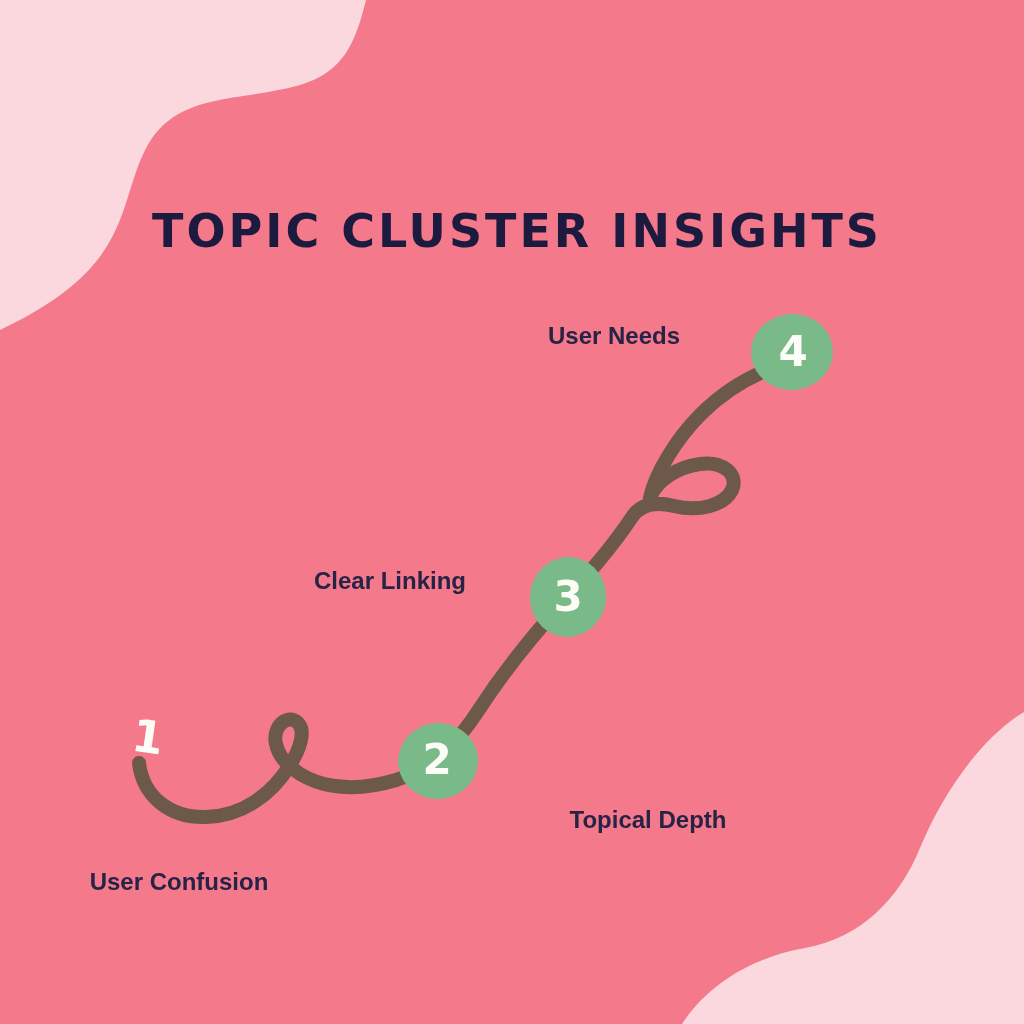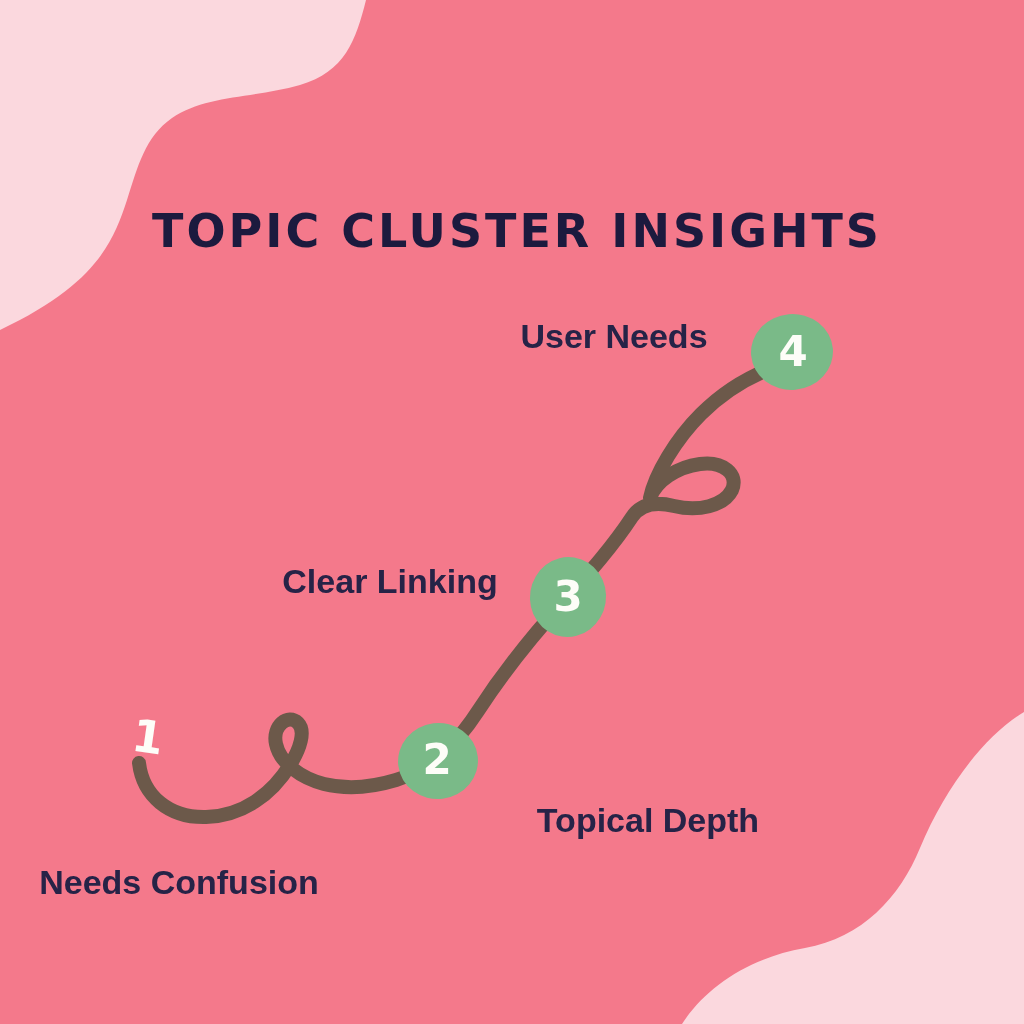--- a/index.html
+++ b/index.html
@@ -33,21 +33,21 @@
     font-family: "DejaVu Sans", "Liberation Sans", sans-serif;
     font-size: 46px;
     font-weight: bold;
     letter-spacing: 3px;
     white-space: nowrap;
   }
   .step-label {
     position: absolute;
     transform: translate(-50%, -50%);
     color: #262347;
-    font-size: 34px;
+    font-size: 24px;
     font-weight: bold;
     white-space: nowrap;
   }
   .step-label.l1 { left: 179px; top: 882px; }
   .step-label.l2 { left: 648px; top: 820px; }
   .step-label.l3 { left: 390px; top: 581px; }
   .step-label.l4 { left: 614px; top: 336px; }
   .step-number {
     position: absolute;
     transform: translate(-50%, -50%);
@@ -96,18 +96,18 @@
     <ellipse cx="792" cy="352" rx="41" ry="38" transform="rotate(-5 792 352)" fill="#7ABA88"></ellipse>
   </svg>
 
   <h1 class="page-title">TOPIC CLUSTER INSIGHTS</h1>
 
   <span class="step-number n1">1</span>
   <span class="step-number n2">2</span>
   <span class="step-number n3">3</span>
   <span class="step-number n4">4</span>
 
-  <div class="step-label l1">Needs Confusion</div>
+  <div class="step-label l1">User Confusion</div>
   <div class="step-label l3">Clear Linking</div>
   <div class="step-label l2">Topical Depth</div>
   <div class="step-label l4">User Needs</div>
 
 </div>
 
 </body></html>

